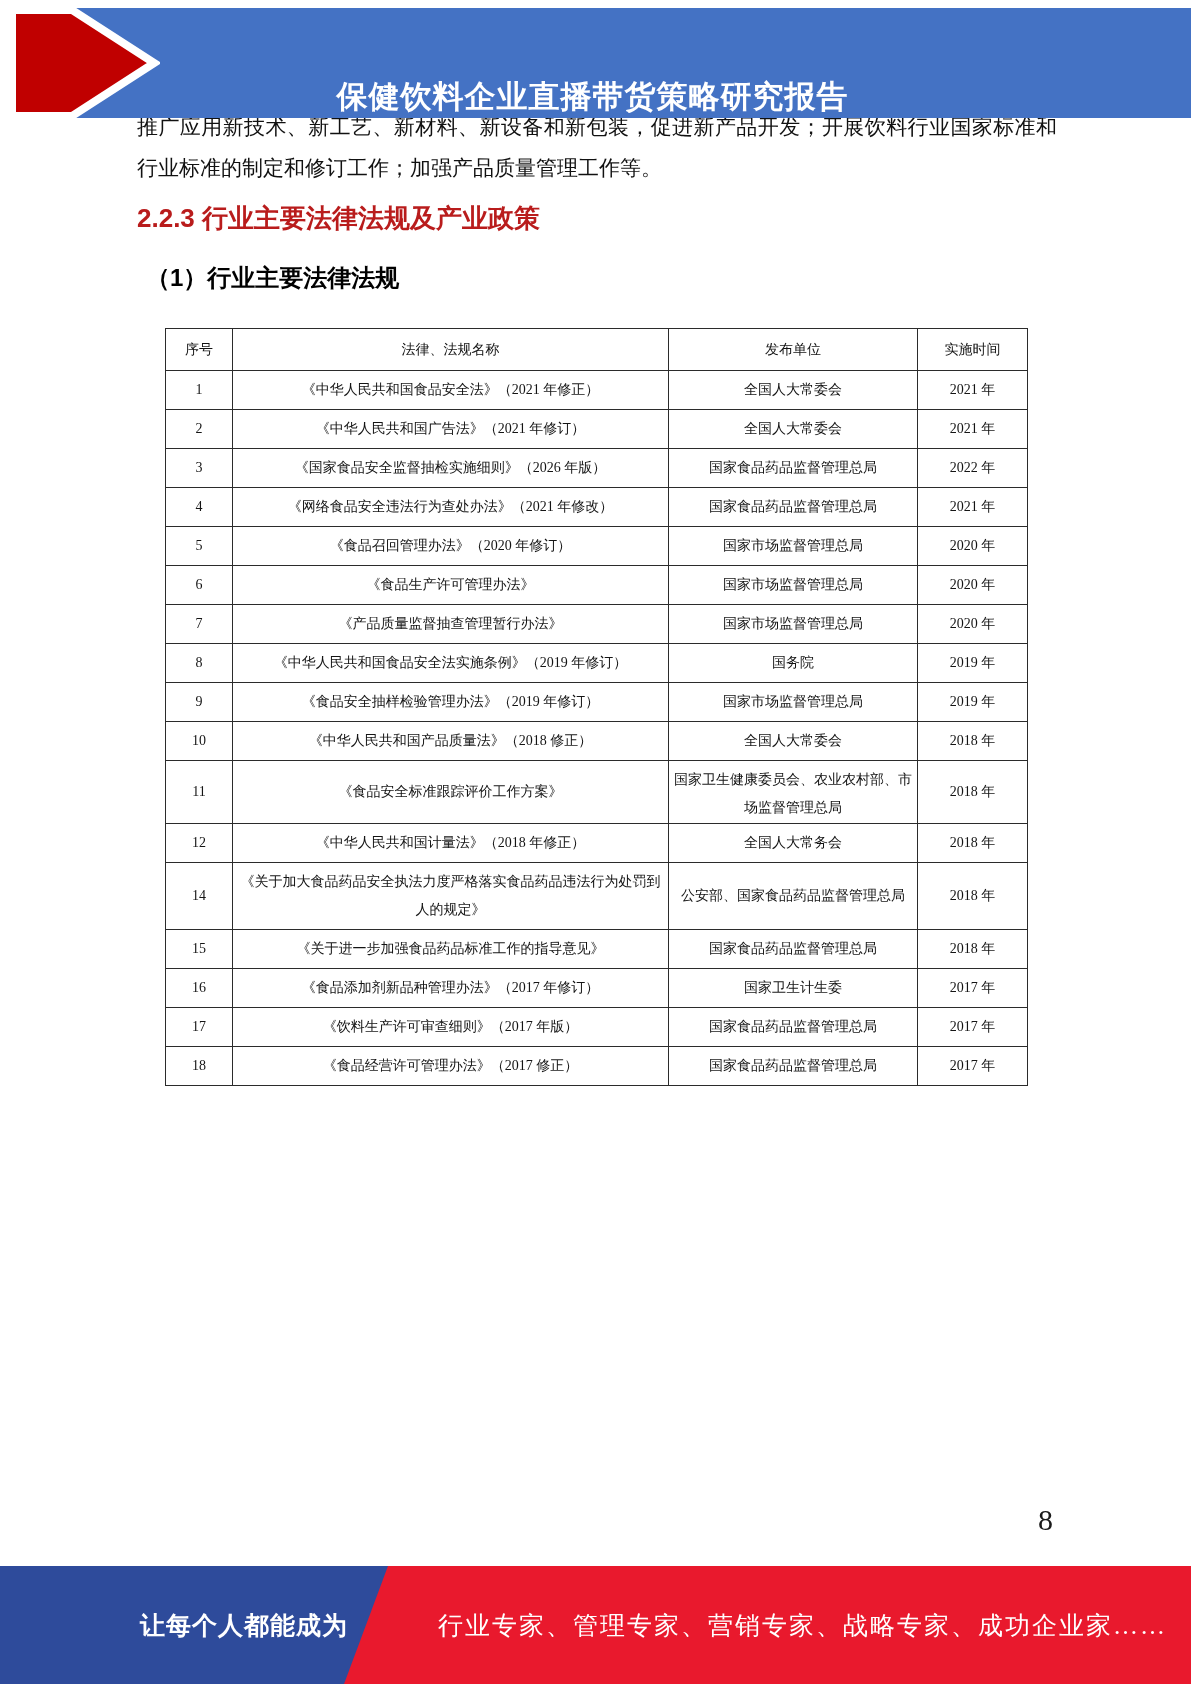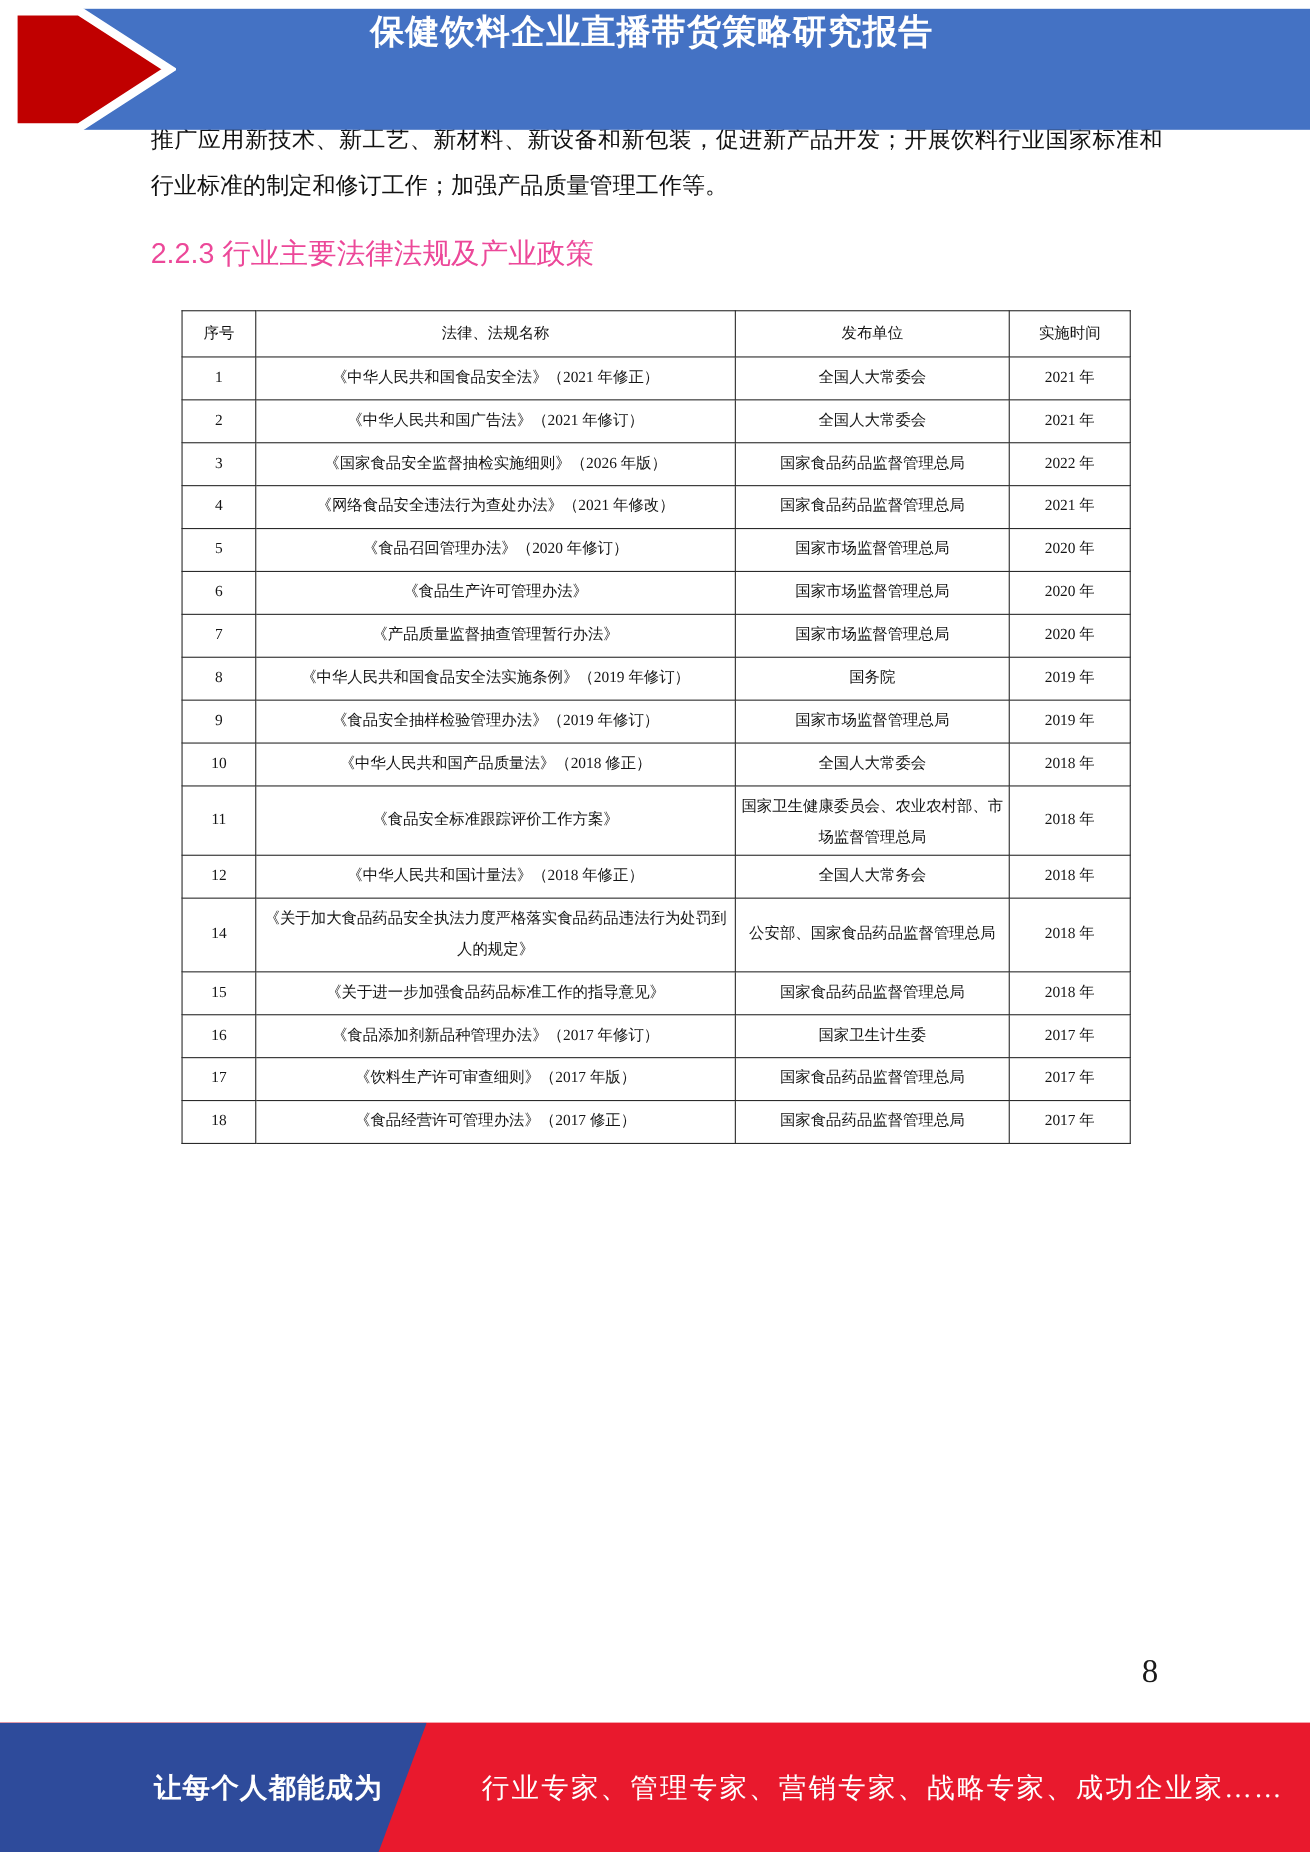--- a/index.html
+++ b/index.html
@@ -9,41 +9,41 @@
     background:#ffffff;
     overflow:hidden;
     font-family:"Liberation Serif","DejaVu Serif",serif;
     color:#111;
   }
 
   
   .banner {
     position:absolute; top:8px; left:64px; right:0; height:110px;
     background:var(--banner-blue,#4472c4);
-    display:flex; align-items:flex-start; justify-content:center;
+    display:flex; align-items:flex-end; justify-content:center;
     padding-right:70px; box-sizing:border-box;
   }
   .banner-title {
     color:#ffffff; font-family:"Liberation Sans","DejaVu Sans",sans-serif;
     font-size:31px; font-weight:bold; letter-spacing:1px;
   }
   .chevron-wrap { position:absolute; top:6px; left:8px; width:152px; height:114px; }
 
   
   .intro {
     margin:25px 134px 0 137px;
     font-size:21px; line-height:41px;
     text-indent:2em; text-align:justify;
   }
 
   
   .h-section {
-    margin:24px 0 0 137px;
+    margin:12px 0 0 137px;
     font-family:"Liberation Sans","DejaVu Sans",sans-serif;
-    font-size:26px; font-weight:normal; color:#ec4899;
+    font-size:26px; font-weight:bold; color:#b91c1c;
   }
   .h-sub {
     margin:26px 0 0 146px;
     font-family:"Liberation Sans","DejaVu Sans",sans-serif;
     font-size:24px; font-weight:bold; color:#000;
   }
 
   
   table.laws {
     margin:34px 0 0 165px;
@@ -96,20 +96,21 @@
   </div>
   <div class="chevron-wrap">
     <svg width="152" height="114" viewBox="0 0 152 114">
       <polygon points="4,4 64,4 146,57 64,110 4,110" fill="var(--chevron-red,#c00000)" stroke="#ffffff" stroke-width="8" stroke-linejoin="miter"></polygon>
     </svg>
   </div>
 
   <p class="intro">中国饮料工业协会主要职责为对饮料行业进行调查统计，研究饮料行业发展方向；提出饮料行业发展规划、经济技术政策、扶优限劣政策及经济立法等方面的建议；推动饮料行业的技术进步，推广应用新技术、新工艺、新材料、新设备和新包装，促进新产品开发；开展饮料行业国家标准和行业标准的制定和修订工作；加强产品质量管理工作等。</p>
 
   <div class="h-section">2.2.3 行业主要法律法规及产业政策</div>
+  <div class="h-sub">（1）行业主要法律法规</div>
 
   <table class="laws">
     <colgroup>
       <col style="width:67px">
         <col style="width:436px">
         <col style="width:249px">
         <col style="width:110px">
     </colgroup>
     <thead>
       <tr>

